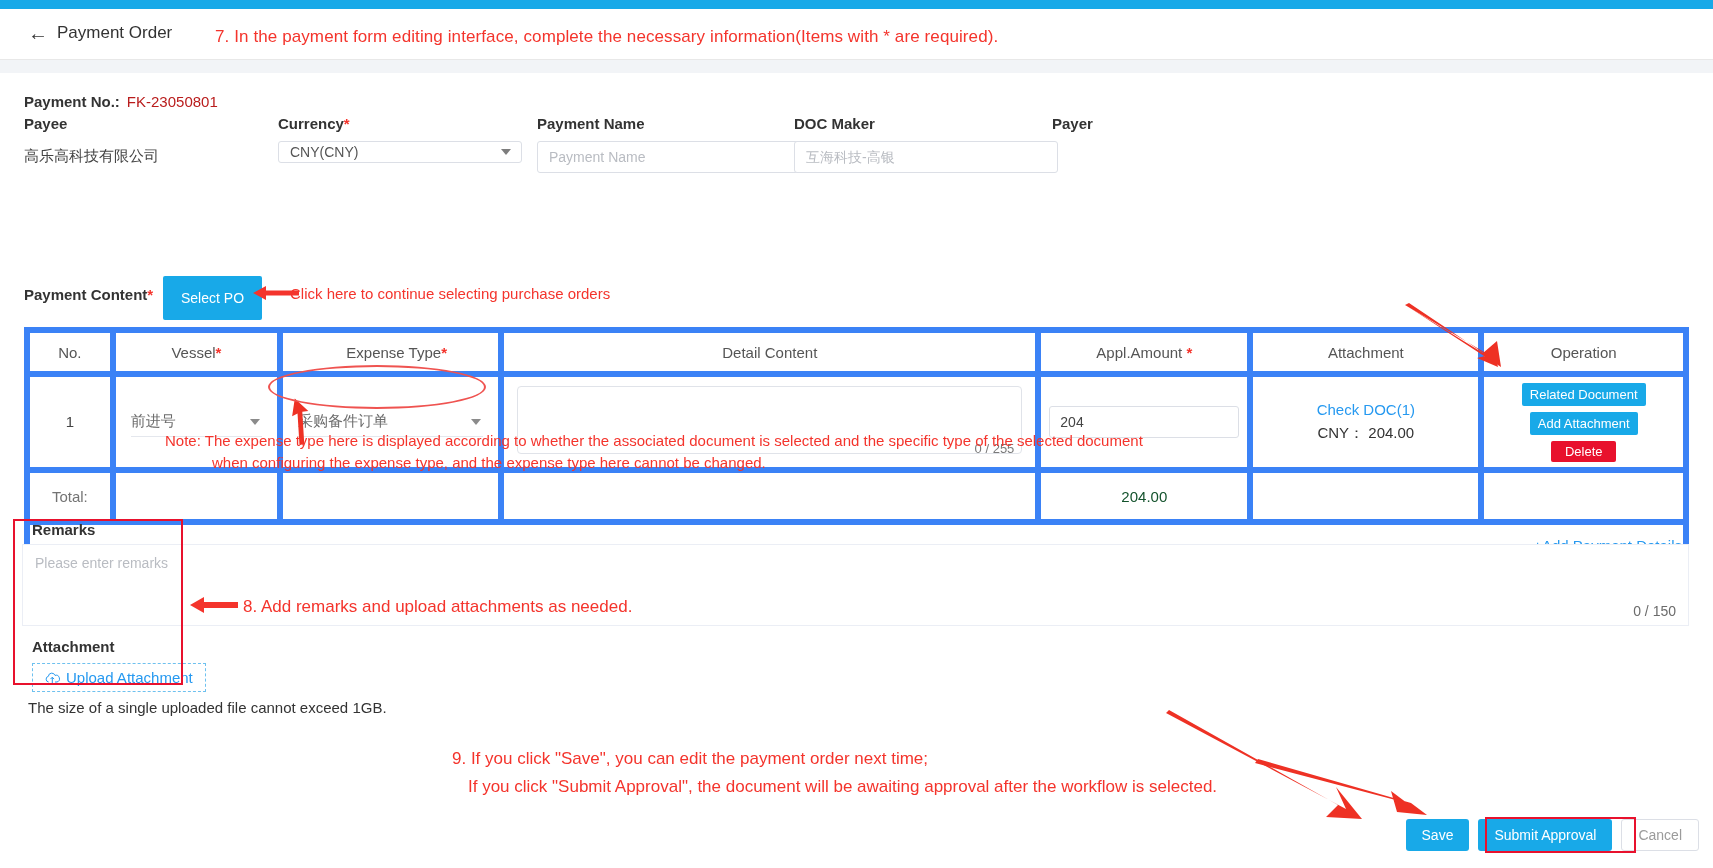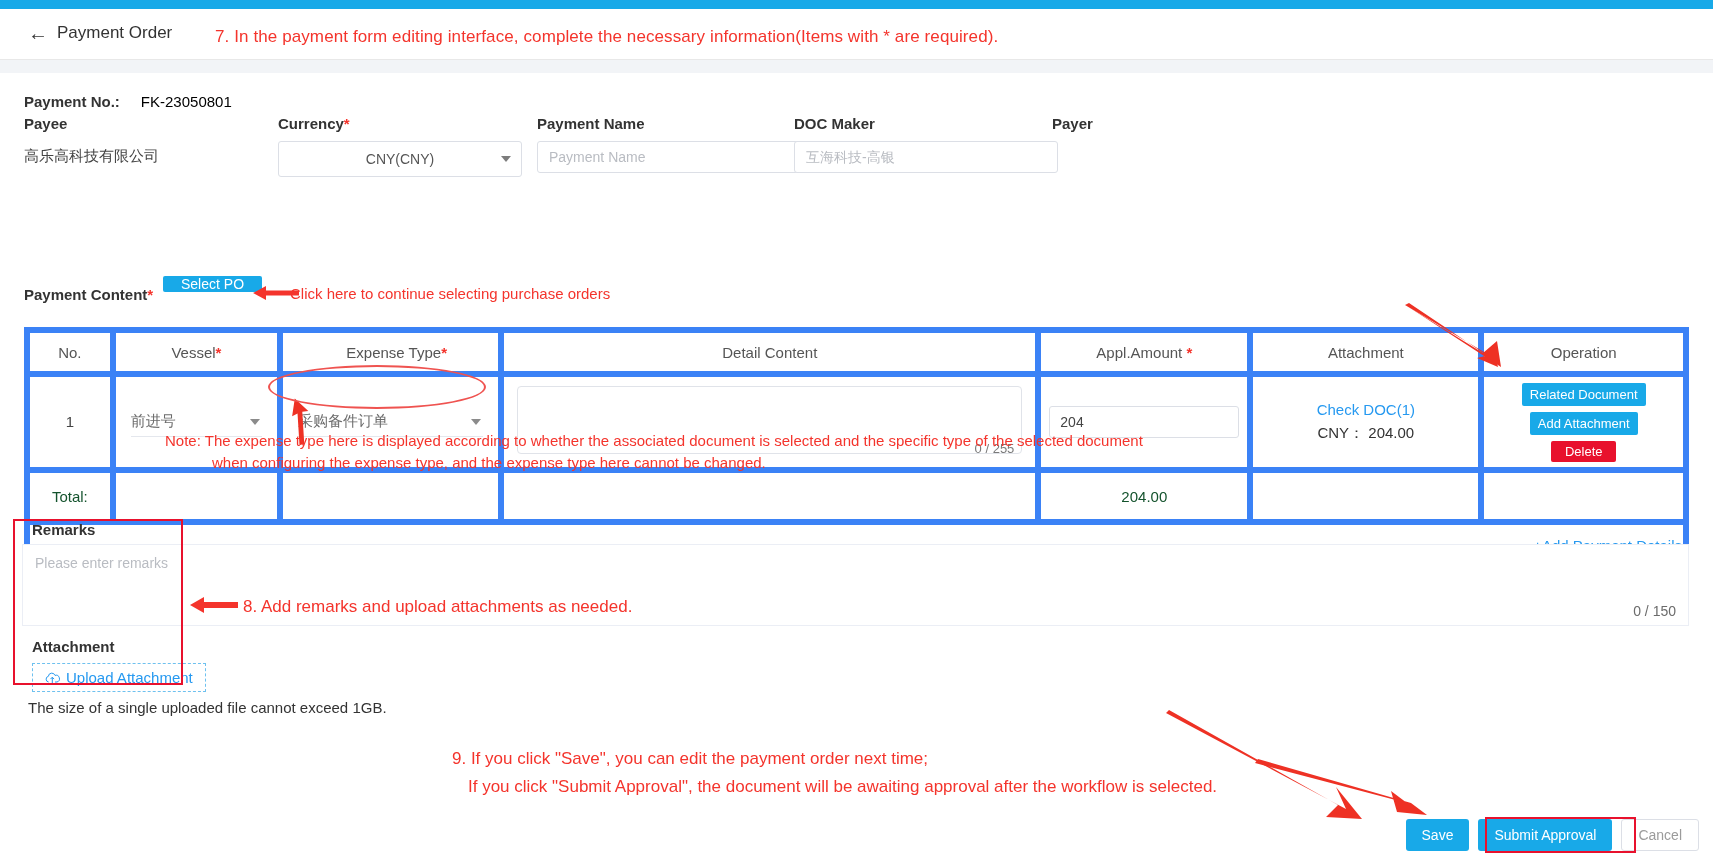--- a/index.html
+++ b/index.html
@@ -59,21 +59,21 @@
     width: 1713px; height: 795px;
     background: #ffffff;
   }
 
   .payment-no {
     position: absolute; left: 24px; top: 20px;
     font-size: 15px; color: #333;
     white-space: nowrap;
   }
   .payment-no b { font-weight: bold; }
-  .payment-no .val { font-weight: normal; margin-left: 21px; color: #000000; }
+  .payment-no .val { font-weight: normal; margin-left: 7px; color: #b91c1c; }
 
   
   .field {
     position: absolute;
   }
   .field-label {
     font-size: 15px; font-weight: bold; color: #333;
     white-space: nowrap;
     margin-bottom: 9px;
   }
@@ -89,47 +89,46 @@
     background: #fff;
     font-size: 14px;
     color: #333;
     padding: 0 11px;
     font-family: "Liberation Sans", sans-serif;
     outline: none;
   }
   .inp::placeholder { color: #b9bcc2; }
   .select-box {
     position: relative;
-    width: 244px; height: 36px;
+    width: 244px; height: 22px;
     border: 1px solid #dcdfe6;
     border-radius: 3px;
     background: #fff;
     display: flex; align-items: center;
     padding: 0 11px;
     font-size: 14px; color: #555;
     cursor: pointer;
-    justify-content: center;
   }
   .caret {
     position: absolute; right: 10px; top: 50%;
     transform: translateY(-50%);
     width: 0; height: 0;
     border-left: 5px solid transparent;
     border-right: 5px solid transparent;
     border-top: 6px solid #7d7d7d;
   }
 
   
   .pc-label {
     position: absolute; left: 24px; top: 213px;
     font-size: 15px; font-weight: bold; color: #333;
   }
   .btn-selectpo {
     position: absolute; left: 163px; top: 203px;
-    height: 16px; padding: 0 18px;
+    height: 44px; padding: 0 18px;
     background: #18a9e8; color: #fff;
     border: none; border-radius: 2px;
     font-size: 14px; cursor: pointer;
     font-family: "Liberation Sans", sans-serif;
     display: flex; align-items: center; justify-content: center;
   }
   .pc-note {
     position: absolute; left: 290px; top: 212px;
     font-size: 15px; color: #f4342c; white-space: nowrap;
   }
@@ -231,21 +230,21 @@
     font-family: "Liberation Sans", sans-serif;
   }
   .btn-del {
     background: #e8112d; color: #fff;
     border: none; border-radius: 2px;
     font-size: 13px; padding: 3px 14px;
     cursor: pointer;
     font-family: "Liberation Sans", sans-serif;
   }
 
-  .total-cell { height: 52px; font-size: 15px; color: #14532d; text-align: center; }
+  .total-cell { height: 52px; font-size: 15px; color: #737373; text-align: center; }
   .total-amt { font-size: 15px; color: #14532d; text-align: center; }
 
   .add-row-cell { height: 48px; text-align: right; }
   .add-link {
     font-size: 15px; color: #2699f0; cursor: pointer;
   }
 
   
   .tbl-note {
     position: absolute; left: 165px; top: 357px;

